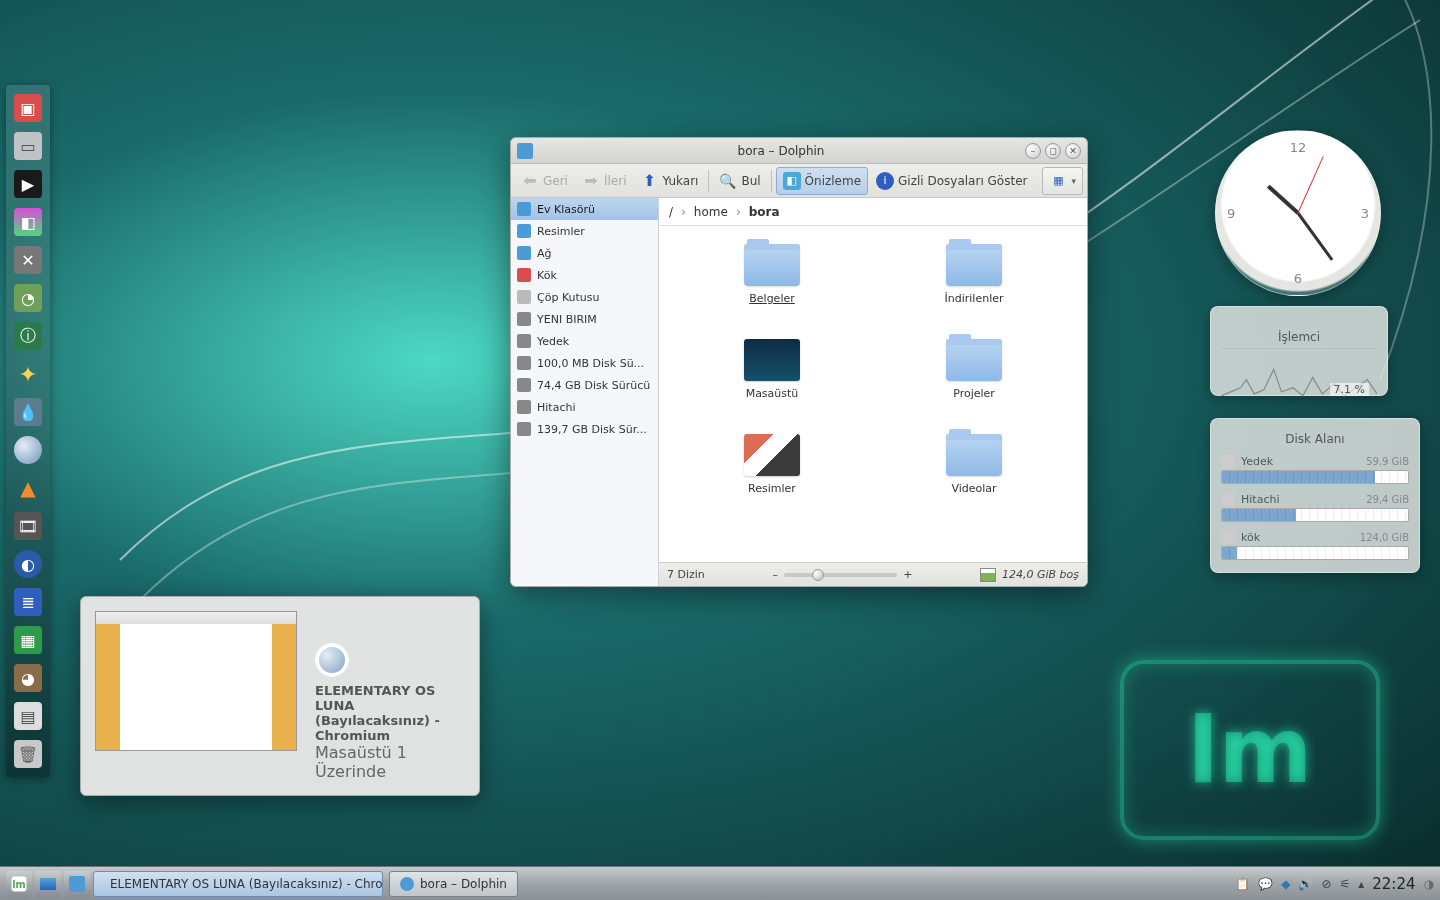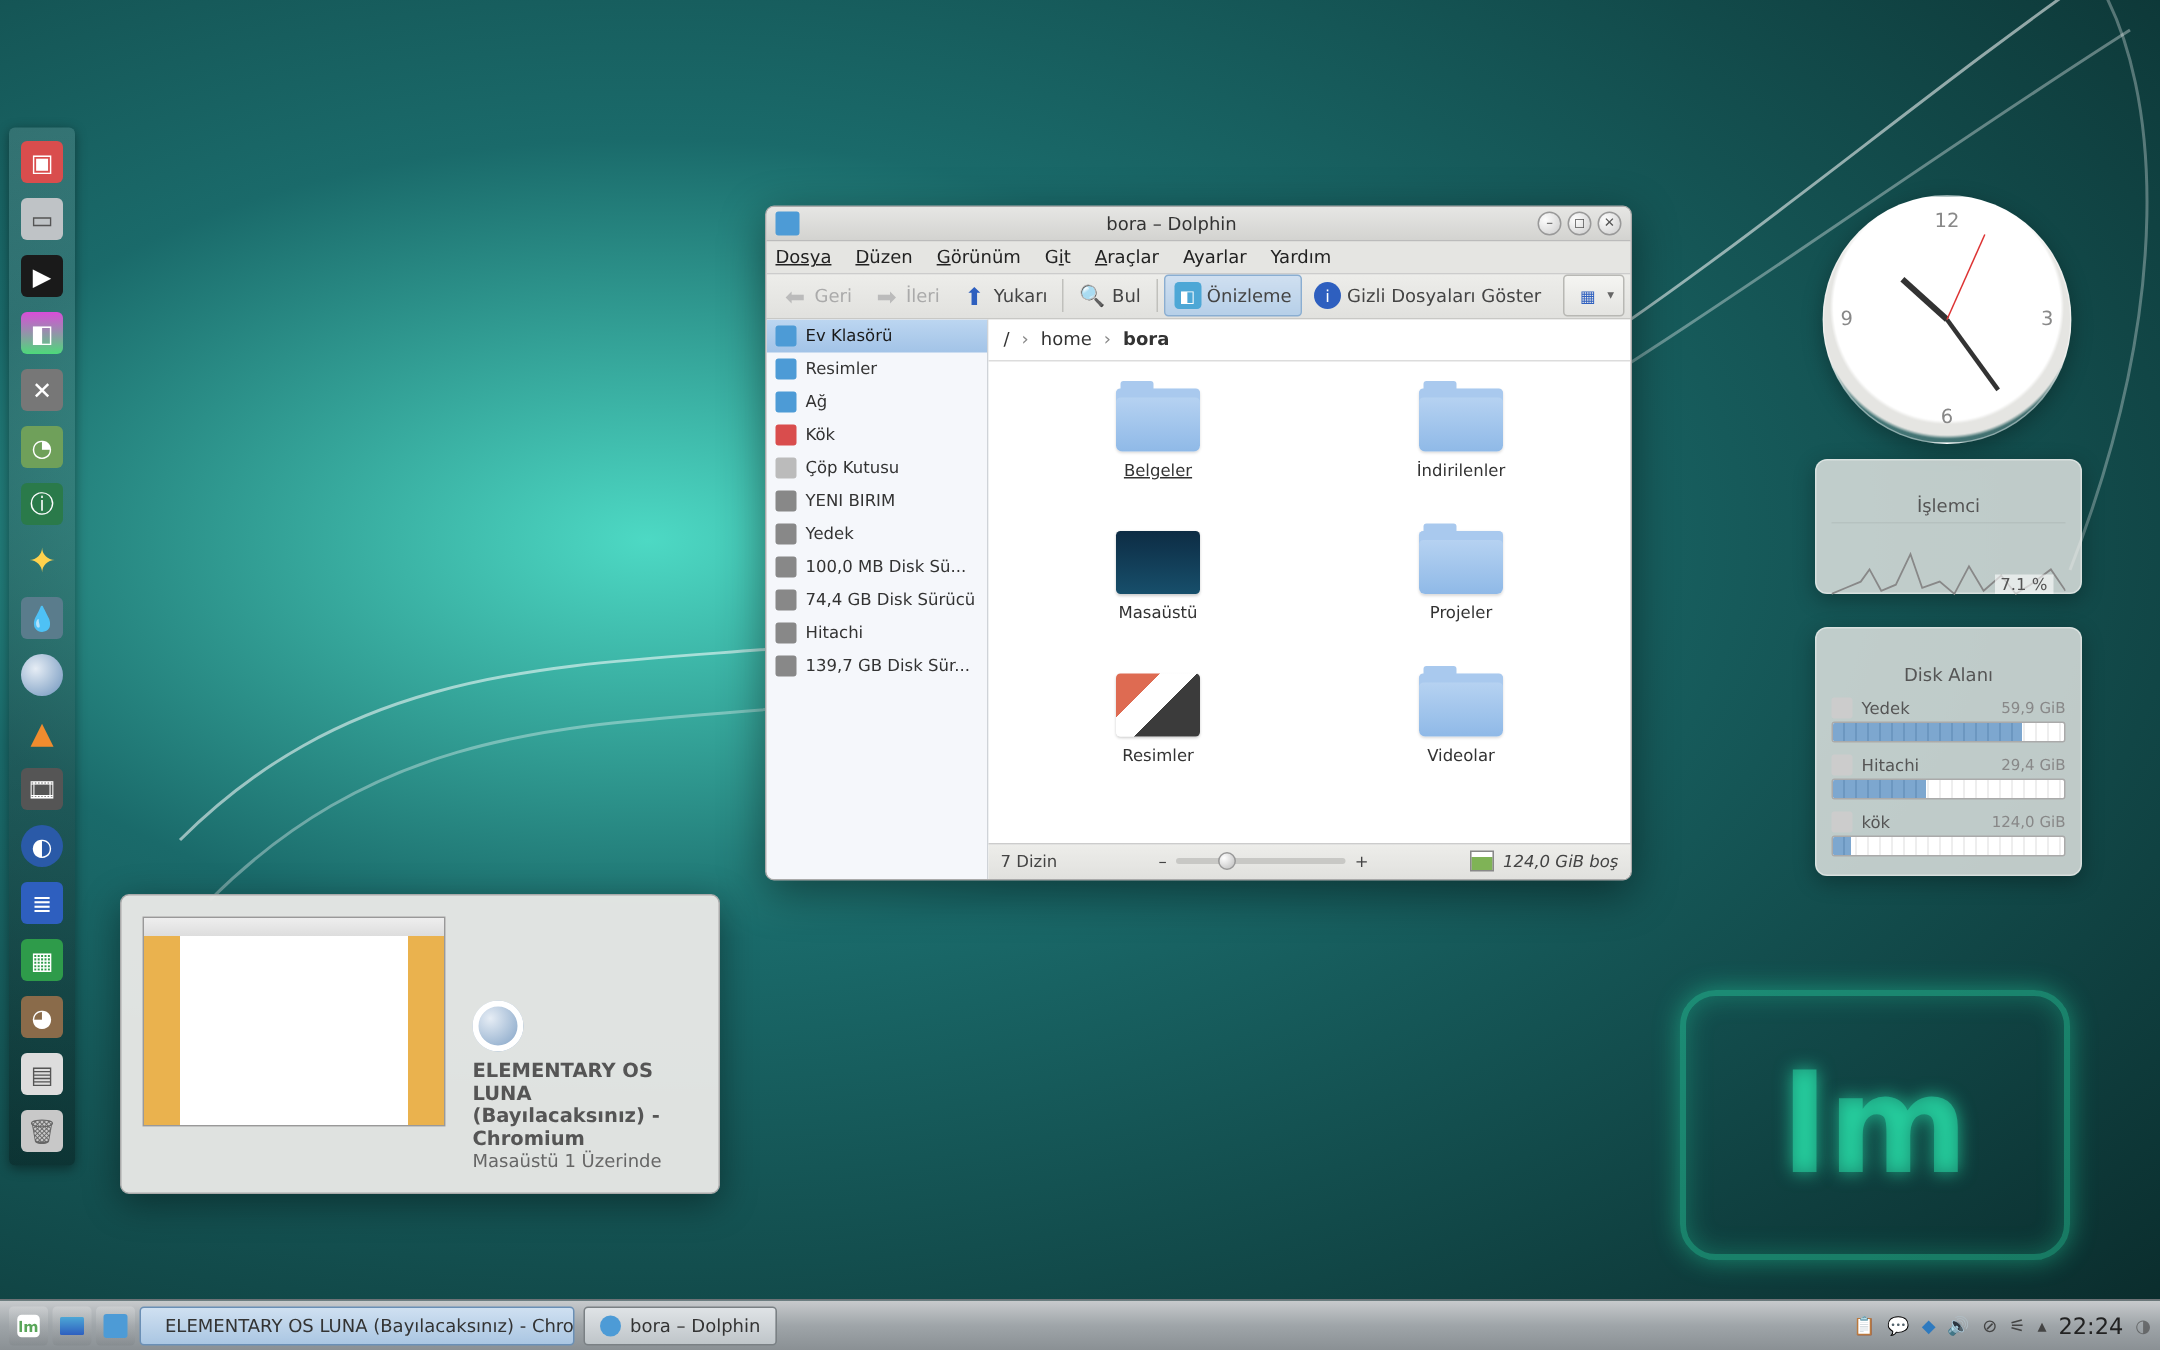--- a/index.html
+++ b/index.html
@@ -47,35 +47,35 @@
 .free{display:flex;align-items:center;gap:6px;font-style:italic;}
 .free-bar{width:16px;height:14px;background:linear-gradient(#fff 30%,#7fb356 30%);border:1px solid #888;}
 
 .preview{position:absolute;left:80px;top:596px;width:400px;height:200px;background:rgba(232,232,230,.96);border:1px solid #aaa;border-radius:6px;box-shadow:0 6px 24px rgba(0,0,0,.4);display:flex;padding:14px;gap:18px;}
 .preview-thumb{width:202px;height:140px;border:1px solid #999;background:#f8f8f6;display:flex;flex-direction:column;}
 .pt-bar{height:12px;background:linear-gradient(#eee,#ddd);}
 .pt-body{flex:1;background:linear-gradient(to right,#eab24e 0 12%,#fff 12% 88%,#eab24e 88%);}
 .preview-text{flex:1;display:flex;flex-direction:column;justify-content:flex-end;}
 .preview-ico{width:34px;height:34px;border-radius:50%;background:radial-gradient(circle at 35% 35%,#e6edf5,#6d93bc);margin-bottom:6px;box-shadow:inset 0 0 0 4px #fff;}
 .preview-title{font-size:13px;font-weight:bold;color:#555;}
-.preview-sub{font-size:12px;color:#666;}
+.preview-sub{font-size:16px;color:#666;}
 
 .widget{position:absolute;background:rgba(235,235,233,.8);border:1px solid rgba(255,255,255,.4);border-radius:8px;box-shadow:0 4px 14px rgba(0,0,0,.3);color:#555;font-size:12px;}
 .clock{left:1215px;top:130px;width:166px;height:166px;border-radius:50%;background:radial-gradient(circle at 50% 45%,#fff 0 62%,#e5e5e2 64% 70%,rgba(255,255,255,.2) 72%);display:flex;align-items:center;justify-content:center;}
 .clock-face{position:relative;width:150px;height:150px;}
 .clock-num{position:absolute;font-size:13px;color:#888;}
 .hand{position:absolute;left:50%;top:50%;transform-origin:bottom center;background:#333;}
 .hand.h{width:4px;height:40px;transform:translate(-50%,-100%) rotate(312deg);}
 .hand.m{width:3px;height:58px;transform:translate(-50%,-100%) rotate(144deg);}
 .hand.s{width:1px;height:62px;background:#d33;transform:translate(-50%,-100%) rotate(24deg);}
 .cpu{left:1210px;top:306px;width:178px;height:90px;padding:23px 10px;text-align:center;}
 .cpu .graph{height:52px;margin-top:4px;position:relative;border-top:1px solid rgba(0,0,0,.05);}
 .cpu svg{width:100%;height:100%;}
 .cpu .val{position:absolute;right:8px;bottom:4px;background:rgba(255,255,255,.6);padding:0 4px;font-size:11px;}
-.disk{left:1210px;top:418px;width:178px;padding:24px 10px 12px;text-align:center;}
+.disk{left:1210px;top:418px;width:210px;padding:13px 10px 12px;text-align:center;}
 .disk-row{display:flex;align-items:center;gap:6px;margin-top:8px;font-size:11px;color:#555;}
 .disk-row .name{flex:1;text-align:left;}
 .disk-row .size{color:#888;font-size:10px;}
 .bar{height:14px;border:1px solid #aaa;border-radius:2px;margin-top:2px;background:repeating-linear-gradient(90deg,#fff 0 7px,#eee 7px 8px);position:relative;overflow:hidden;}
 .bar .fill{position:absolute;left:0;top:0;bottom:0;background:repeating-linear-gradient(90deg,#7da7cf 0 7px,#6c97c0 7px 8px);}
 
 .taskbar{position:absolute;left:0;right:0;bottom:0;height:34px;background:linear-gradient(#c8cbcd,#9fa5a9 50%,#8a9094);border-top:1px solid #6d7276;display:flex;align-items:center;padding:0 6px;font-size:12px;color:#333;}
 .tb-btn{height:26px;min-width:26px;border-radius:3px;display:flex;align-items:center;justify-content:center;cursor:pointer;margin-right:3px;background:linear-gradient(rgba(255,255,255,.2),rgba(0,0,0,.05));}
 .tb-task{height:26px;padding:0 10px;border:1px solid #7a8084;border-radius:3px;display:flex;align-items:center;gap:6px;margin-right:6px;max-width:290px;overflow:hidden;white-space:nowrap;background:linear-gradient(#dfe3e6,#bfc5c9);}
 .tb-task.active{background:linear-gradient(#cfe0f1,#aac6e2);border-color:#6a8fb5;}
@@ -153,29 +153,20 @@
 <div class="window">
   <div class="titlebar">
     <div class="title-icon"></div>
     <div class="title-text">bora – Dolphin</div>
     <div class="win-btns">
       <div class="win-btn">–</div>
       <div class="win-btn">◻</div>
       <div class="win-btn">✕</div>
     </div>
   </div>
-  <div class="menubar">
-    <span><u>Dosya</u></span>
-    <span><u>D</u>üzen</span>
-    <span><u>G</u>örünüm</span>
-    <span>G<u>i</u>t</span>
-    <span><u>A</u>raçlar</span>
-    <span>Ayarlar</span>
-    <span>Yardım</span>
-  </div>
   <div class="toolbar">
     <div class="tbtn" style="color:#aaa">
         <span class="tico" style="color:#bbb;font-size:16px">⬅</span>
         <span>Geri</span>
       </div>
     <div class="tbtn" style="color:#aaa">
         <span class="tico" style="color:#bbb;font-size:16px">➡</span>
         <span>İleri</span>
       </div>
     <div class="tbtn">

